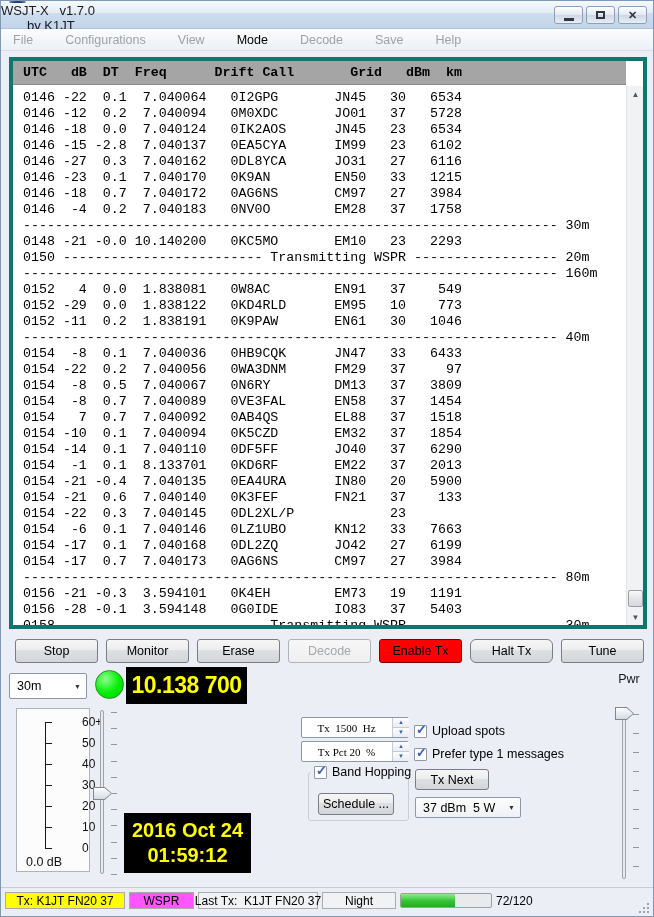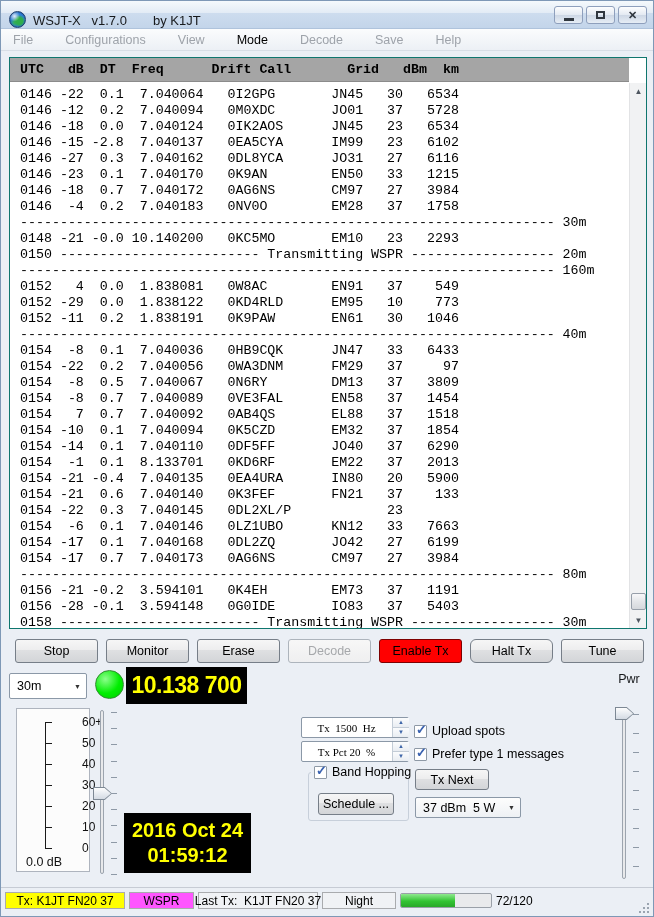--- a/index.html
+++ b/index.html
@@ -6,21 +6,21 @@
   html,body { background:#cfd8e4; }
   #window {
     position:relative; width:654px; height:917px;
     background:#EBEFF5; border:1px solid #7E98B6;
     font-family:"Liberation Sans", sans-serif;
     overflow:hidden;
   }
   
   .titlebar { position:absolute; left:0; top:0; width:100%; height:28px;
     background:linear-gradient(180deg,#F5F9FC 0%,#E2EBF5 45%,#CDDCEE 46%,#C3D5EA 100%);
-    border-bottom:1px solid #AFC3DC; display:flex; align-items:flex-end; }
+    border-bottom:1px solid #AFC3DC; display:flex; align-items:flex-start;flex-direction:column; }
   .app-icon { width:17px; height:17px; border-radius:50%; margin:0 7px 0 8px;
     background:
       radial-gradient(circle at 30% 28%, rgba(255,255,255,.85) 0%, rgba(255,255,255,0) 35%),
       radial-gradient(circle at 62% 60%, #2fae4b 0%, #2fae4b 26%, rgba(0,0,0,0) 48%),
       radial-gradient(circle at 30% 70%, #35b556 0%, rgba(0,0,0,0) 30%),
       radial-gradient(circle at 50% 50%, #2f7fd6 55%, #123F8A 100%);
     border:1px solid #1d3e6e; }
   .title-text { font-size:13px; color:#17191c; white-space:pre; }
   .byline { font-size:13px; color:#17191c; margin-left:26px; white-space:pre; }
   .winbtns { position:absolute; right:6px; top:5px; display:flex; gap:3px; }
@@ -31,21 +31,21 @@
   .g-max { width:9px; height:8px; border:2px solid #30373F; }
   .g-close { font-size:11px; color:#30373F; font-weight:bold; line-height:1; }
   
   .menubar { position:absolute; left:0; top:28px; width:100%; height:22px;
     background:linear-gradient(180deg,#FBFCFD,#ECF0F5); border-bottom:1px solid #D8DEE6;
     display:flex; align-items:center; padding-left:4px;gap:16px; }
   .mitem { font-size:12.5px; color:#9EA3AA; padding:0 8px; }
   .mitem.on { color:#000; }
   
   .table-frame { position:absolute; left:8px; top:56px; width:638px; height:572px;
-    border:1px solid #0f766e; background:#fff; }
+    border:4px solid #0f766e; background:#fff; }
   .thead { position:absolute; left:0; top:0; right:17px; height:24px; background:#A5A5A5;
     border-bottom:1px solid #8B8B8B; }
   .thead span { display:block; font:bold 13.3px/24px "Liberation Mono", monospace;
     color:#000; padding-left:10px; white-space:pre; }
   .tbody { position:absolute; left:0; top:25px; right:17px; bottom:0; overflow:hidden;
     padding:4px 0 0 10px; }
   .trow { height:16px; font:13.3px/16px "Liberation Mono", monospace; color:#000; white-space:pre; }
   .vscroll { position:absolute; right:0; top:25px; bottom:0; width:17px; background:#F1F2F3;
     border-left:1px solid #E2E3E5; }
   .sb-up,.sb-down { position:absolute; left:0; width:17px; height:16px; display:flex;
@@ -209,21 +209,21 @@
         <div class="trow">0154 -10  0.1  7.040094   0K5CZD       EM32   37   1854</div>
         <div class="trow">0154 -14  0.1  7.040110   0DF5FF       JO40   37   6290</div>
         <div class="trow">0154  -1  0.1  8.133701   0KD6RF       EM22   37   2013</div>
         <div class="trow">0154 -21 -0.4  7.040135   0EA4URA      IN80   20   5900</div>
         <div class="trow">0154 -21  0.6  7.040140   0K3FEF       FN21   37    133</div>
         <div class="trow">0154 -22  0.3  7.040145   0DL2XL/P            23       </div>
         <div class="trow">0154  -6  0.1  7.040146   0LZ1UBO      KN12   33   7663</div>
         <div class="trow">0154 -17  0.1  7.040168   0DL2ZQ       JO42   27   6199</div>
         <div class="trow">0154 -17  0.7  7.040173   0AG6NS       CM97   27   3984</div>
         <div class="trow">------------------------------------------------------------------- 80m</div>
-        <div class="trow">0156 -21 -0.2  3.594101   0K4EH        EM73   37   1191</div>
+        <div class="trow">0156 -21 -0.3  3.594101   0K4EH        EM73   19   1191</div>
         <div class="trow">0156 -28 -0.1  3.594148   0G0IDE       IO83   37   5403</div>
         <div class="trow">0158 ------------------------- Transmitting WSPR ------------------ 30m</div>
       </div>
     <div class="vscroll">
       <div class="sb-up">
           <span>▲</span>
         </div>
       <div class="sb-thumb"></div>
       <div class="sb-down">
           <span>▼</span>

